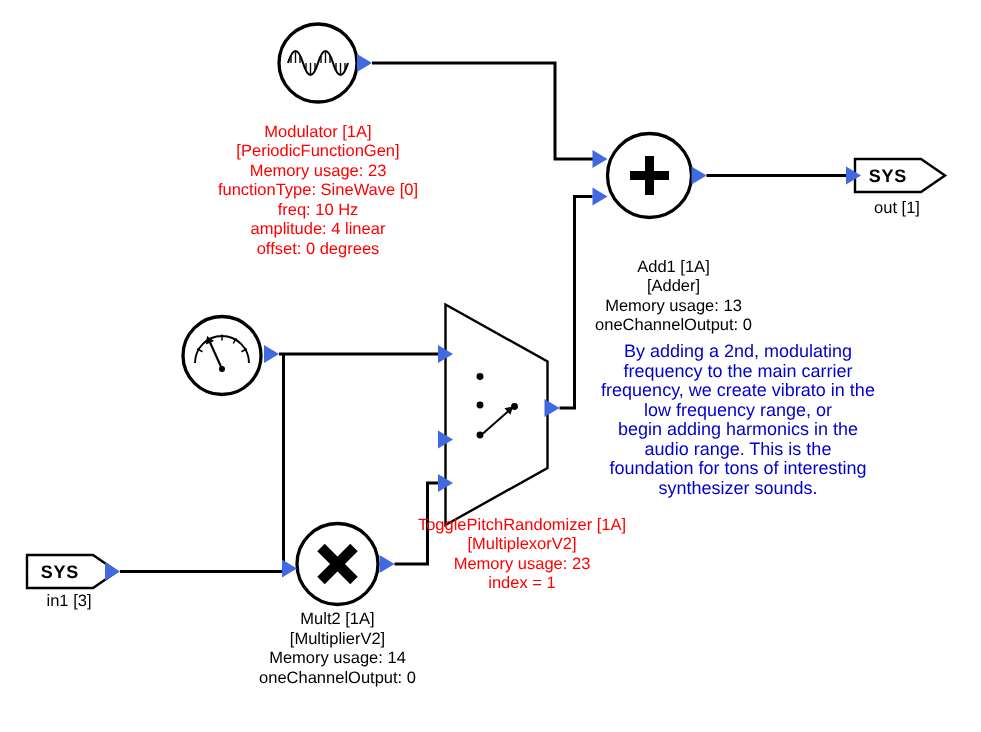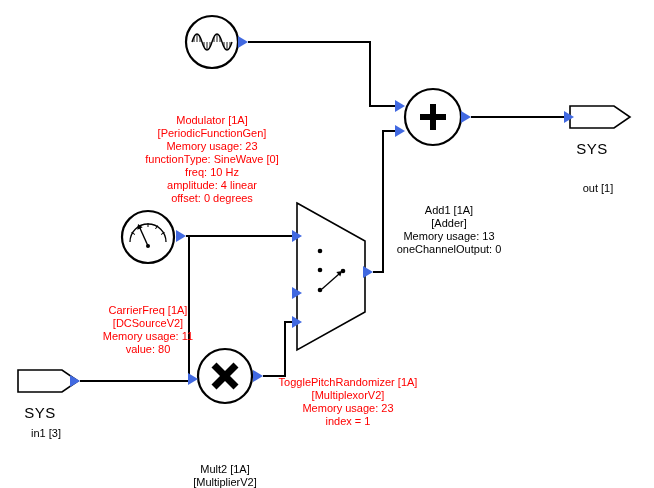--- a/index.html
+++ b/index.html
@@ -3,26 +3,26 @@
 <meta charset="utf-8">
 <style>
   html,body{margin:0;padding:0;background:#fff;}
   .canvas{
     position:relative;width:654px;height:488px;background:#ffffff;
     font-family:"Liberation Sans", sans-serif;overflow:hidden;
   }
   .wires{position:absolute;left:0;top:0;}
   .lbl{
     position:absolute;white-space:pre-line;text-align:center;
-    font-size:11px;line-height:13px;margin-top:32px;
+    font-size:11px;line-height:13px;
   }
   .red{color:#ff0000;}
   .blk{color:#000000;}
   .note{color:#0000cd;font-size:12px;line-height:13px;}
-  .systext{font-size:15px;line-height:12px;font-weight:normal;letter-spacing:0.5px;}
+  .systext{font-size:12px;line-height:12px;font-weight:bold;letter-spacing:0.5px;}
 </style>
 </head>
 <body>
 
 <div class="canvas">
 
   <svg class="wires" width="654" height="488" viewBox="0 0 654 488">
 
     <polyline points="248,42 370,42 370,106 396,106" fill="none" stroke="#000" stroke-width="2"></polyline>
     <polyline points="471,117 564,117" fill="none" stroke="#000" stroke-width="2"></polyline>
@@ -122,35 +122,39 @@
 functionType: SineWave [0]
 freq: 10 Hz
 amplitude: 4 linear
 offset: 0 degrees</div>
 
   <div class="lbl blk" style="left:359px;top:172px;width:180px">Add1 [1A]
 [Adder]
 Memory usage: 13
 oneChannelOutput: 0</div>
 
-  <div class="lbl red" style="left:58px;top:272px;width:180px">CarrierFreq [1A]
-[DCSourceV2]
-Memory usage: 11
-value: 80</div>
 
   <div class="lbl red" style="left:238px;top:344px;width:220px">TogglePitchRandomizer [1A]
 [MultiplexorV2]
 Memory usage: 23
 index = 1</div>
 
-  <div class="lbl blk" style="left:135px;top:431px;width:180px">Mult2 [1A]
+  <div class="lbl blk" style="left:135px;top:407px;width:180px">Mult2 [1A]
 [MultiplierV2]
 Memory usage: 14
 oneChannelOutput: 0</div>
 
   <div class="lbl blk systext" style="left:570px;top:111px;width:44px">SYS</div>
-  <div class="lbl blk" style="left:560px;top:150px;width:76px">out [1]</div>
+  <div class="lbl blk" style="left:560px;top:133px;width:76px">out [1]</div>
 
   <div class="lbl blk systext" style="left:18px;top:375px;width:44px">SYS</div>
   <div class="lbl blk" style="left:8px;top:395px;width:76px">in1 [3]</div>
 
+  <div class="lbl note" style="left:382px;top:228px;width:220px">By adding a 2nd, modulating
+frequency to the main carrier
+frequency, we create vibrato in the
+low frequency range, or
+begin adding harmonics in the
+audio range. This is the
+foundation for tons of interesting
+synthesizer sounds.</div>
 
 </div>
 
 </body></html>

